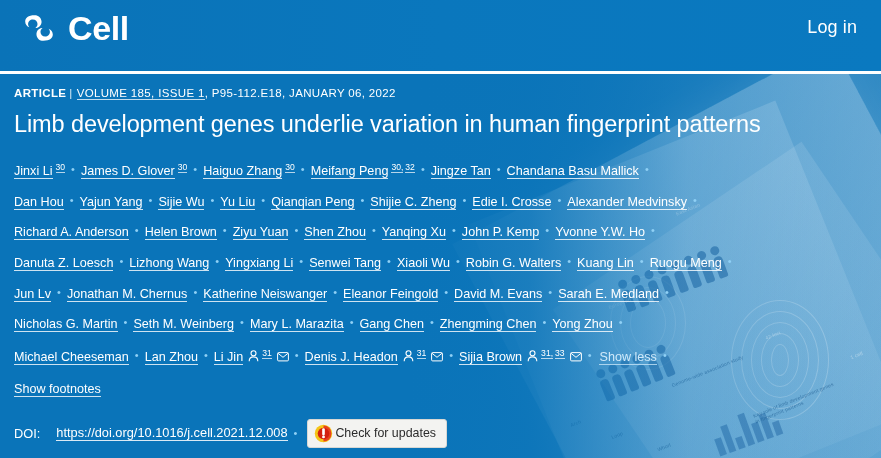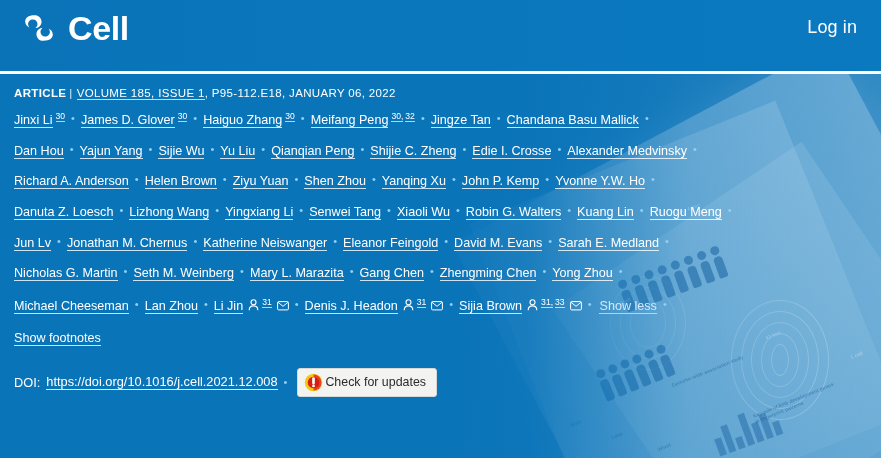--- a/index.html
+++ b/index.html
@@ -92,21 +92,21 @@
   .au .sup{font-size:8.6px;vertical-align:super;margin-left:3px;border-bottom:1px solid rgba(255,255,255,.7);cursor:pointer;}
   .au .sup2{font-size:8.6px;vertical-align:super;margin-left:2px;border-bottom:1px solid rgba(255,255,255,.7);cursor:pointer;}
   .dot{display:inline-block;color:#8fd0f5;margin:0 6px;font-size:11px;vertical-align:2px;}
   .icon-person,.icon-mail{display:inline-block;vertical-align:-1px;margin-left:5px;cursor:pointer;}
   .showless{color:#cfe9fa;border-bottom:1px solid rgba(207,233,250,.75);cursor:pointer;margin-left:2px;}
   .showfoot{
     display:inline-block;margin-top:9px;font-size:12.6px;color:#ffffff;
     border-bottom:1px solid rgba(255,255,255,.8);cursor:pointer;
   }
   .doiline{display:flex;align-items:center;margin-top:22px;font-size:12.8px;color:#ffffff;}
-  .doiline .lab{margin-right:6px;text-align:right;}
+  .doiline .lab{margin-right:16px;text-align:right;}
   .doiline .doi{border-bottom:1px solid rgba(255,255,255,.85);cursor:pointer;}
   .crossmark{
     display:inline-flex;align-items:center;gap:2px;margin-left:4px;
     background:#f3f3f1;border:1px solid #d8d8d4;border-radius:3px;
     padding:4px 10px 4px 6px;cursor:pointer;
   }
   .crossmark .cmtext{color:#2b2b2b;font-size:12.4px;}
   .cm-badge{width:19px;height:19px;border-radius:50%;display:block;}
 </style>
 </head>
@@ -227,20 +227,21 @@
     <div class="login">Log in</div>
   </div>
   <div class="hdr-rule"></div>
 
   <div class="band">
 
     <div class="meta">
       <span class="kind">ARTICLE</span><span class="sep">|</span><span class="vol">VOLUME 185, ISSUE 1</span><span class="rest">, P95-112.E18, JANUARY 06, 2022</span>
     </div>
 
+    <div class="title">Limb development genes underlie variation in human fingerprint patterns</div>
 
     <div class="authors" id="author-list">
         <div><span class="au"><span class="nm">Jinxi Li</span><span class="sup">30</span></span><span class="dot">•</span><span class="au"><span class="nm">James D. Glover</span><span class="sup">30</span></span><span class="dot">•</span><span class="au"><span class="nm">Haiguo Zhang</span><span class="sup">30</span></span><span class="dot">•</span><span class="au"><span class="nm">Meifang Peng</span><span class="sup">30,</span><span class="sup2">32</span></span><span class="dot">•</span><span class="au"><span class="nm">Jingze Tan</span></span><span class="dot">•</span><span class="au"><span class="nm">Chandana Basu Mallick</span></span><span class="dot">•</span></div>
         <div><span class="au"><span class="nm">Dan Hou</span></span><span class="dot">•</span><span class="au"><span class="nm">Yajun Yang</span></span><span class="dot">•</span><span class="au"><span class="nm">Sijie Wu</span></span><span class="dot">•</span><span class="au"><span class="nm">Yu Liu</span></span><span class="dot">•</span><span class="au"><span class="nm">Qianqian Peng</span></span><span class="dot">•</span><span class="au"><span class="nm">Shijie C. Zheng</span></span><span class="dot">•</span><span class="au"><span class="nm">Edie I. Crosse</span></span><span class="dot">•</span><span class="au"><span class="nm">Alexander Medvinsky</span></span><span class="dot">•</span></div>
         <div><span class="au"><span class="nm">Richard A. Anderson</span></span><span class="dot">•</span><span class="au"><span class="nm">Helen Brown</span></span><span class="dot">•</span><span class="au"><span class="nm">Ziyu Yuan</span></span><span class="dot">•</span><span class="au"><span class="nm">Shen Zhou</span></span><span class="dot">•</span><span class="au"><span class="nm">Yanqing Xu</span></span><span class="dot">•</span><span class="au"><span class="nm">John P. Kemp</span></span><span class="dot">•</span><span class="au"><span class="nm">Yvonne Y.W. Ho</span></span><span class="dot">•</span></div>
         <div><span class="au"><span class="nm">Danuta Z. Loesch</span></span><span class="dot">•</span><span class="au"><span class="nm">Lizhong Wang</span></span><span class="dot">•</span><span class="au"><span class="nm">Yingxiang Li</span></span><span class="dot">•</span><span class="au"><span class="nm">Senwei Tang</span></span><span class="dot">•</span><span class="au"><span class="nm">Xiaoli Wu</span></span><span class="dot">•</span><span class="au"><span class="nm">Robin G. Walters</span></span><span class="dot">•</span><span class="au"><span class="nm">Kuang Lin</span></span><span class="dot">•</span><span class="au"><span class="nm">Ruogu Meng</span></span><span class="dot">•</span></div>
         <div><span class="au"><span class="nm">Jun Lv</span></span><span class="dot">•</span><span class="au"><span class="nm">Jonathan M. Chernus</span></span><span class="dot">•</span><span class="au"><span class="nm">Katherine Neiswanger</span></span><span class="dot">•</span><span class="au"><span class="nm">Eleanor Feingold</span></span><span class="dot">•</span><span class="au"><span class="nm">David M. Evans</span></span><span class="dot">•</span><span class="au"><span class="nm">Sarah E. Medland</span></span><span class="dot">•</span></div>
         <div><span class="au"><span class="nm">Nicholas G. Martin</span></span><span class="dot">•</span><span class="au"><span class="nm">Seth M. Weinberg</span></span><span class="dot">•</span><span class="au"><span class="nm">Mary L. Marazita</span></span><span class="dot">•</span><span class="au"><span class="nm">Gang Chen</span></span><span class="dot">•</span><span class="au"><span class="nm">Zhengming Chen</span></span><span class="dot">•</span><span class="au"><span class="nm">Yong Zhou</span></span><span class="dot">•</span></div>
         <div><span class="au"><span class="nm">Michael Cheeseman</span></span><span class="dot">•</span><span class="au"><span class="nm">Lan Zhou</span></span><span class="dot">•</span><span class="au"><span class="nm">Li Jin</span><span class="icon-person"><svg width="11" height="12" viewBox="0 0 11 12">
                 <circle cx="5.5" cy="3.3" r="2.5" fill="none" stroke="#ffffff" stroke-width="1.1"></circle>

